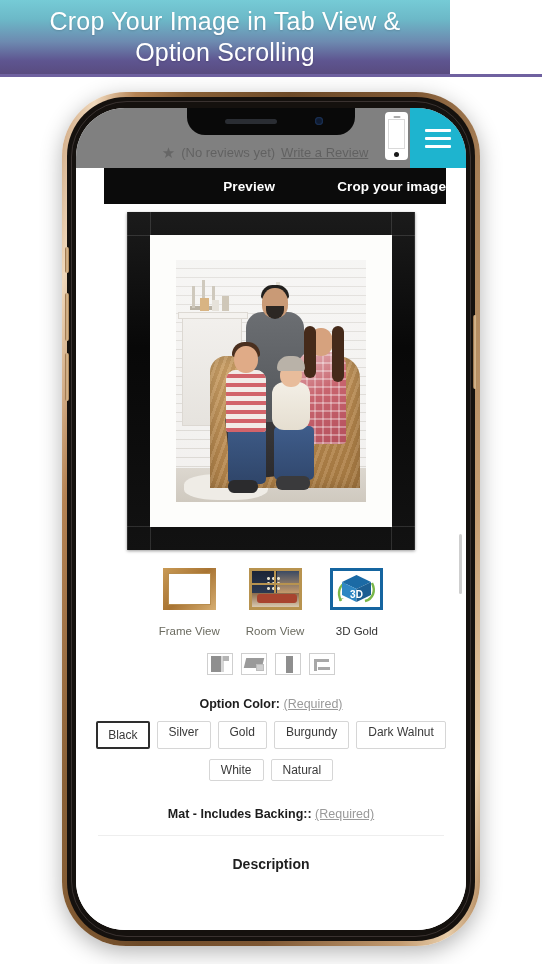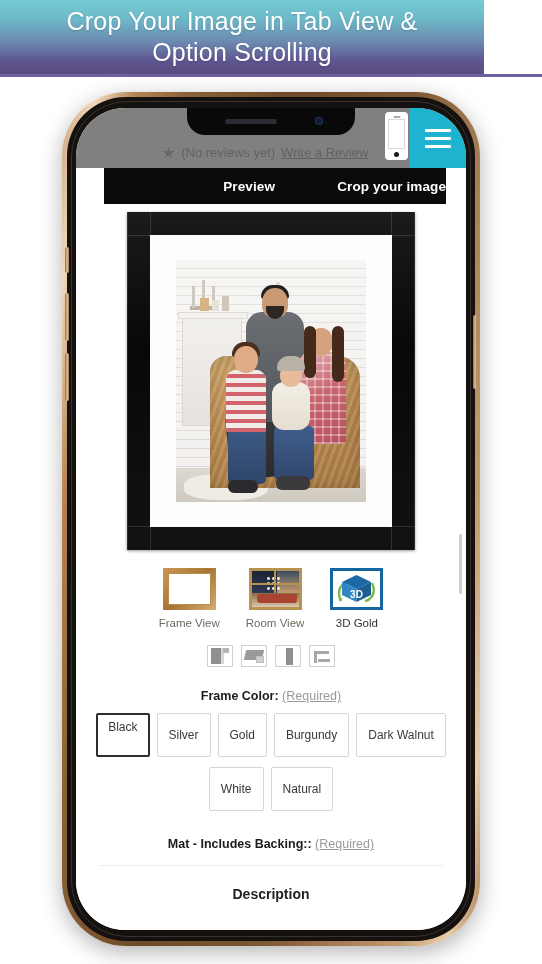--- a/index.html
+++ b/index.html
@@ -5,21 +5,21 @@
   * { margin:0; padding:0; box-sizing:border-box; }
   html,body { width:542px; height:964px; overflow:hidden; }
   body {
     font-family:"Liberation Sans", sans-serif;
     background:#ffffff;
     position:relative;
   }
 
   
   .banner {
-    position:absolute; left:0; top:0; width:484px; height:76px;
+    position:absolute; left:0; top:0; width:450px; height:76px;
     background:linear-gradient(180deg,#76cbd6 0%, #6cb9c8 25%, #6d8ab0 55%, #5e5590 80%, #584a7d 100%);
     display:flex; align-items:center; justify-content:center;
     text-align:center;
   }
   .banner-text {
     color:#ffffff; font-size:25px; line-height:31px; font-weight:400;
     letter-spacing:.2px; text-shadow:0 1px 2px rgba(0,0,0,.15);
     padding-bottom:2px;
   }
   .banner-underline {
@@ -228,21 +228,21 @@
       background:#e8bc9b; border-radius:48%; }
   .ph-baby-hat { position:absolute; left:101px; top:96px; width:28px; height:15px;
       background:#b9b2a8; border-radius:14px 14px 4px 4px; }
   .ph-baby-legs { position:absolute; left:98px; top:166px; width:40px; height:54px;
       background:linear-gradient(180deg,#3f5d8b,#31486e); border-radius:5px; }
   .ph-baby-shoe { position:absolute; left:100px; top:216px; width:34px; height:14px;
       background:#3a3a3c; border-radius:6px; }
 
   
   .views { display:flex; justify-content:center; gap:26px; margin-top:18px; }
-  .view-item { display:flex; flex-direction:column; align-items:center; gap:7px; cursor:pointer; }
+  .view-item { display:flex; flex-direction:column; align-items:center; gap:15px; cursor:pointer; }
   .view-label { font-size:11.5px; color:#6b6b60; }
   .view-label.blue { color:#333; }
 
   .frame-view-icon {
     width:53px; height:42px;
     background:linear-gradient(135deg,#c99a55,#a87433 50%,#d6ae72);
     padding:5px; box-sizing:border-box;
   }
   .frame-view-icon > div { width:100%; height:100%; background:#ffffff; border:1px solid #b88d4e; }
 
@@ -286,21 +286,21 @@
   .pt-d3 { position:absolute; left:8px; top:13px; width:12px; height:3px; background:#a8a8a8; }
 
   
   .opt-group { margin-top:22px; padding:0 16px; }
   .opt-title { text-align:center; font-size:12.5px; }
   .opt-title b { color:#1c1c1c; font-weight:700; }
   .opt-title span { color:#9a9a9a; font-weight:400;text-decoration:underline; }
   .opt-row { display:flex; justify-content:center; flex-wrap:wrap; gap:7px; margin-top:10px; }
   .swatch {
     border:1px solid #d6d6d6; background:#ffffff;
-    padding:14px 11px; font-size:12px; color:#3a3a3a; cursor:pointer;
+    padding:3px 11px; font-size:12px; color:#3a3a3a; cursor:pointer;
     border-radius:2px; white-space:nowrap;
   }
   .swatch.selected { border:2px solid #2e2e2e; padding:5px 10px; }
 
   .divider { height:1px; background:#eeeeee; margin:14px 6px 0 6px; }
   .description { text-align:center; font-size:14px; color:#1f1f1f; font-weight:600; margin-top:20px; }
 
   
   .scrollbar {
     position:absolute; right:4px; top:330px; width:3px; height:60px;
@@ -471,21 +471,21 @@
           </div>
           <div class="profile-thumb">
             <div class="pt-d1"></div>
             <div class="pt-d2"></div>
             <div class="pt-d3"></div>
           </div>
         </div>
 
         <div class="opt-group">
           <div class="opt-title">
-            <b>Frame Color:</b>
+            <b>Option Color:</b>
             <span>(Required)</span>
           </div>
           <div class="opt-row">
             <div class="swatch selected">Black</div>
             <div class="swatch">Silver</div>
             <div class="swatch">Gold</div>
             <div class="swatch">Burgundy</div>
             <div class="swatch">Dark Walnut</div>
           </div>
           <div class="opt-row">

